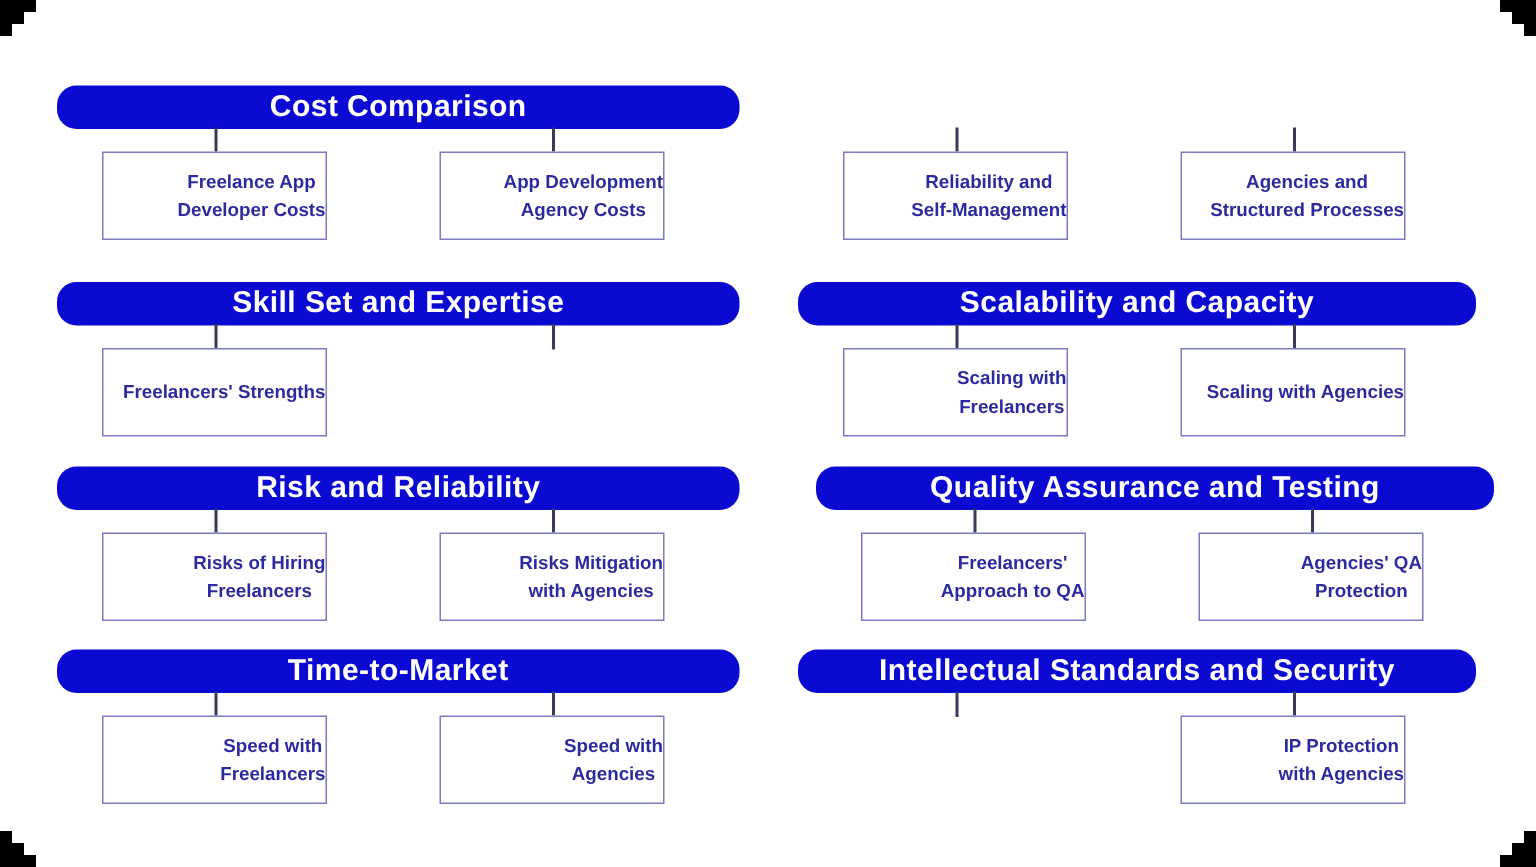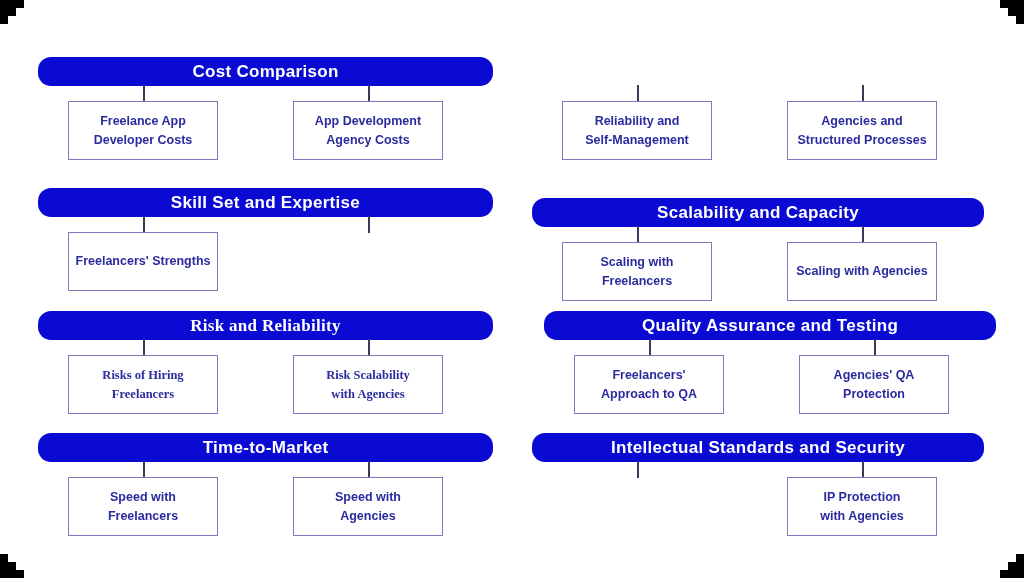--- a/index.html
+++ b/index.html
@@ -37,21 +37,21 @@
     width: 100%;
     height: 29px;
     background: #0a0ad2;
     border-radius: 13px;
     display: flex;
     align-items: center;
     justify-content: center;
   }
   .hdr span {
     color: #ffffff;
-    font-size: 17px;
+    font-size: 20px;
     font-weight: 700;
     letter-spacing: 0.3px;
     white-space: nowrap;
   }
   .conn {
     position: absolute;
     top: 28px;
     width: 1.5px;
     height: 17px;
     background: #3a3a5c;
@@ -61,21 +61,21 @@
   .box {
     position: absolute;
     top: 44px;
     width: 150px;
     height: 59px;
     background: #ffffff;
     border: 1px solid #7b7bc0;
     box-sizing: border-box;
     display: flex;
     align-items: center;
-    justify-content: center;
+    justify-content: flex-end;
     text-align: center;
   }
   .box.b1 { left: 30px; }
   .box.b2 { left: 255px; }
   .box span {
     color: #2b2b9f;
     font-size: 12.5px;
     font-weight: 700;
     line-height: 1.45;
     white-space: pre-line;
@@ -122,47 +122,47 @@
   <div class="hdr">
       <span>Skill Set and Expertise</span>
     </div>
   <div class="conn c1"></div>
   <div class="conn c2"></div>
   <div class="box b1">
       <span>Freelancers' Strengths</span>
     </div>
 </div>
 
-<div class="section" style="left:532px; top:188px; width:452px;margin-top:10px;">
+<div class="section" style="left:532px; top:188px; width:452px;">
   <div class="hdr">
       <span>Scalability and Capacity</span>
     </div>
   <div class="conn c1"></div>
   <div class="conn c2"></div>
   <div class="box b1">
       <span>Scaling with
 Freelancers</span>
     </div>
   <div class="box b2">
       <span>Scaling with Agencies</span>
     </div>
 </div>
 
-<div class="section" style="left:38px; top:311px; width:455px;font-family:Liberation Serif, serif;">
+<div class="section" style="left:38px; top:311px; width:455px;">
   <div class="hdr">
       <span>Risk and Reliability</span>
     </div>
   <div class="conn c1"></div>
   <div class="conn c2"></div>
   <div class="box b1">
       <span>Risks of Hiring
 Freelancers</span>
     </div>
   <div class="box b2">
-      <span>Risk Scalability
+      <span>Risks Mitigation
 with Agencies</span>
     </div>
 </div>
 
 <div class="section" style="left:544px; top:311px; width:452px;text-decoration:underline;">
   <div class="hdr">
       <span>Quality Assurance and Testing</span>
     </div>
   <div class="conn c1"></div>
   <div class="conn c2"></div>

